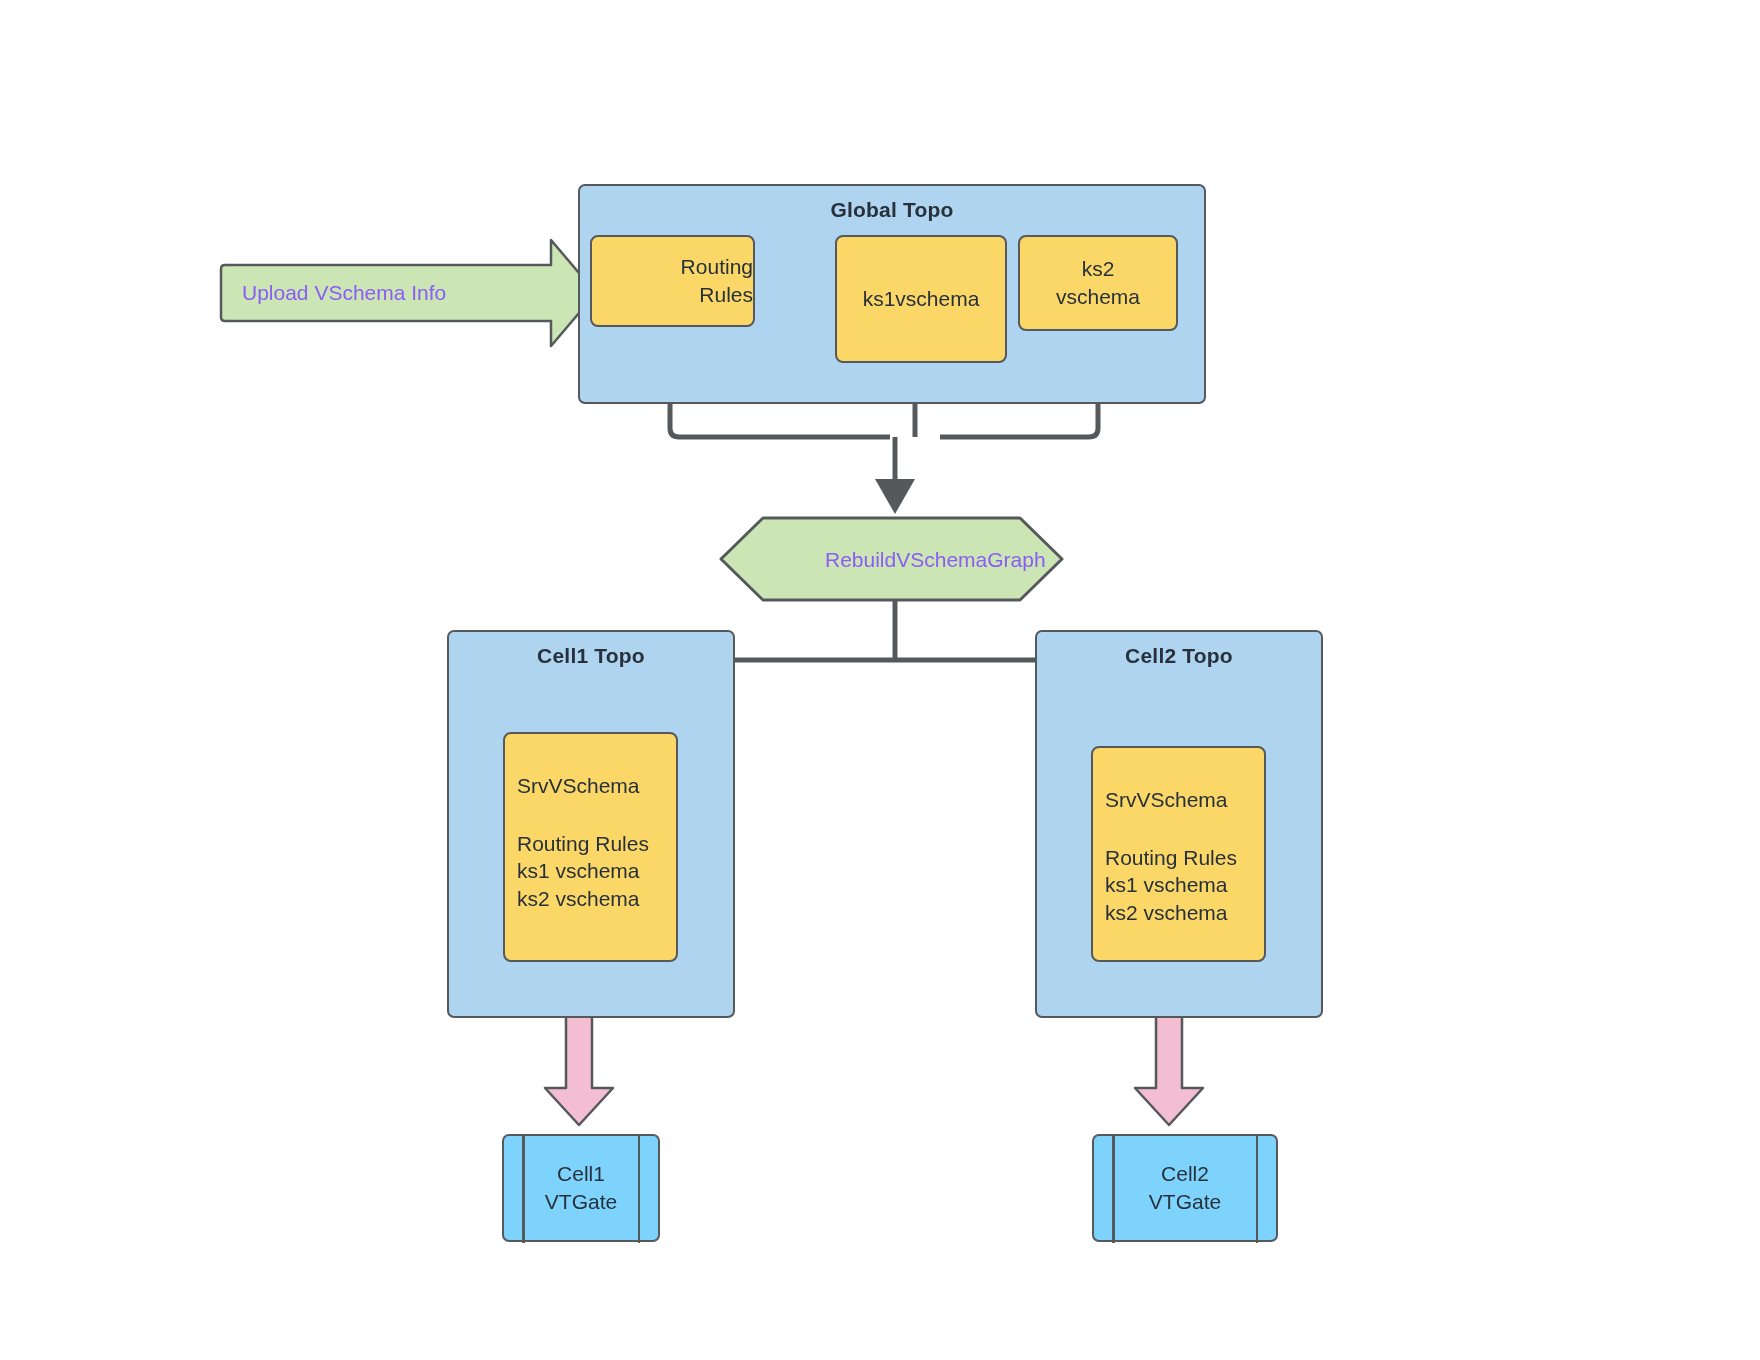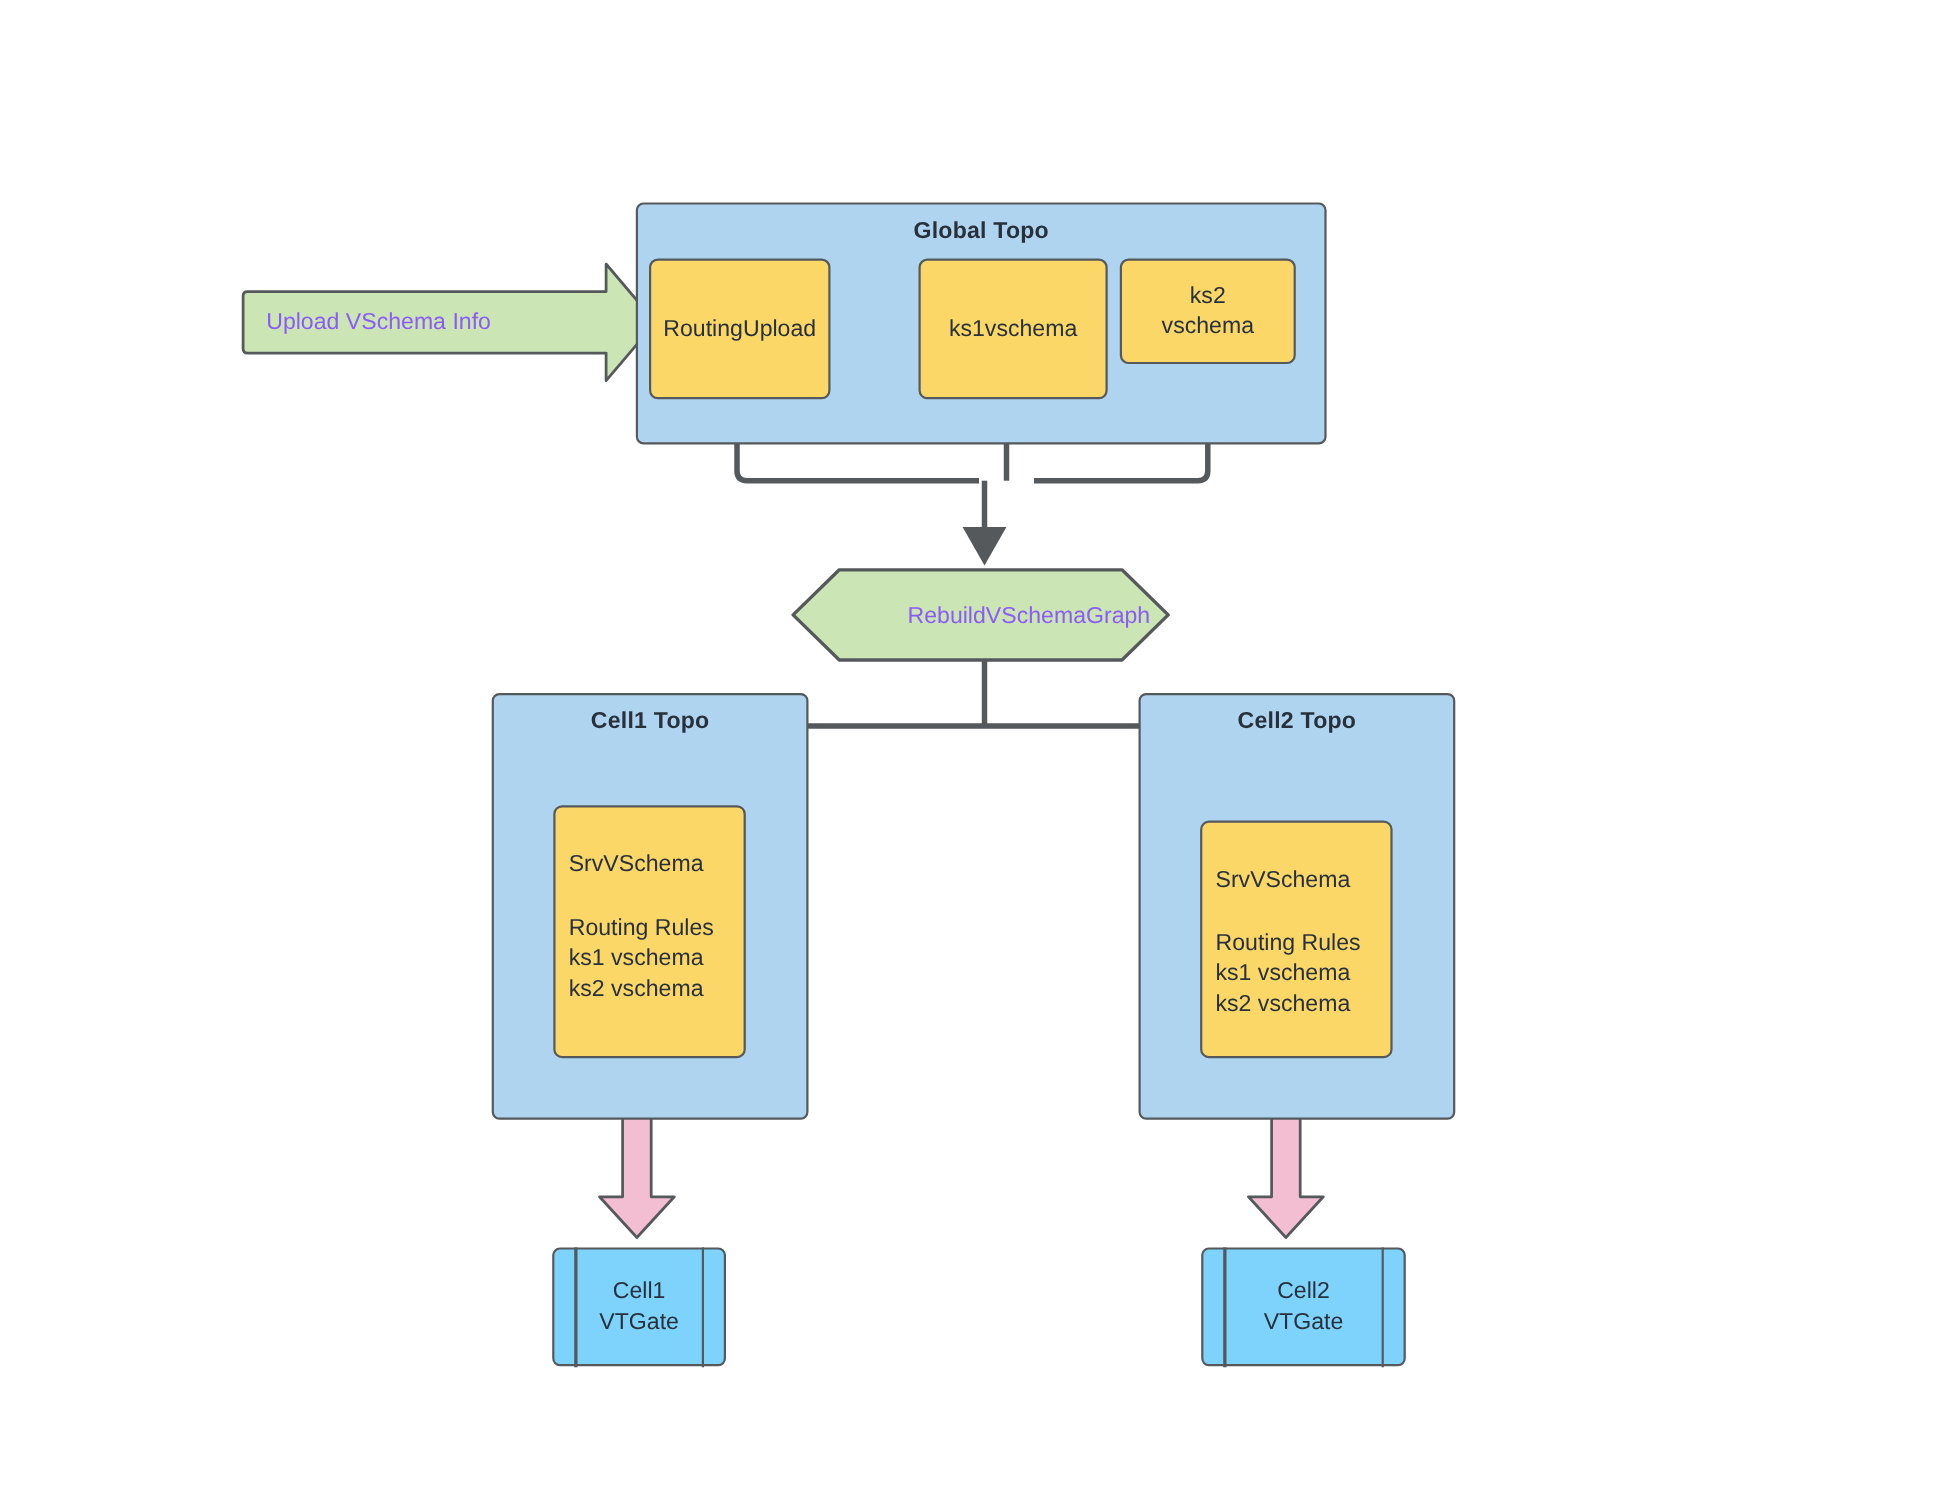--- a/index.html
+++ b/index.html
@@ -145,23 +145,23 @@
   </svg>
 
   <div class="lbl" style="left:242px; top:281px;">Upload VSchema Info</div>
 
   <div class="lbl" style="left:825px; top:548px;">RebuildVSchemaGraph</div>
 
   <div class="node topo-container" style="left:578px; top:184px; width:628px; height:220px;">
     <div class="topo-title">Global Topo</div>
   </div>
 
-  <div class="node yellow-box" style="left:590px; top:235px; width:165px; height:128px; flex-direction:row;">
+  <div class="node yellow-box" style="left:590px; top:235px; width:165px; height:92px; flex-direction:column;align-items:flex-end;">
     <div>Routing</div>
-    <div>Upload</div>
+    <div>Rules</div>
   </div>
 
   <div class="node yellow-box" style="left:835px; top:235px; width:172px; height:128px; flex-direction:row;">
     <div>ks1</div>
     <div>vschema</div>
   </div>
 
   <div class="node yellow-box" style="left:1018px; top:235px; width:160px; height:96px; flex-direction:column;">
     <div>ks2</div>
     <div>vschema</div>

